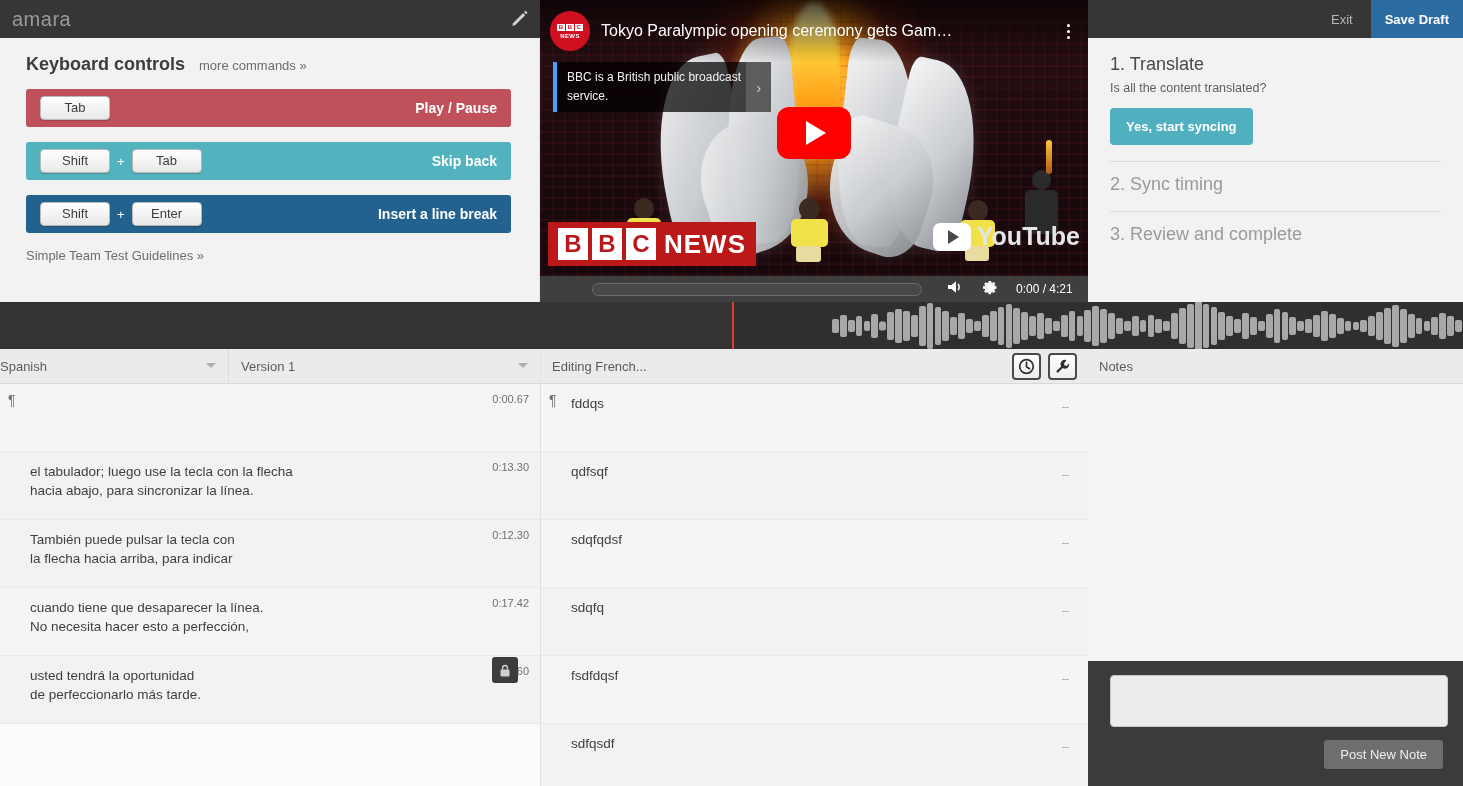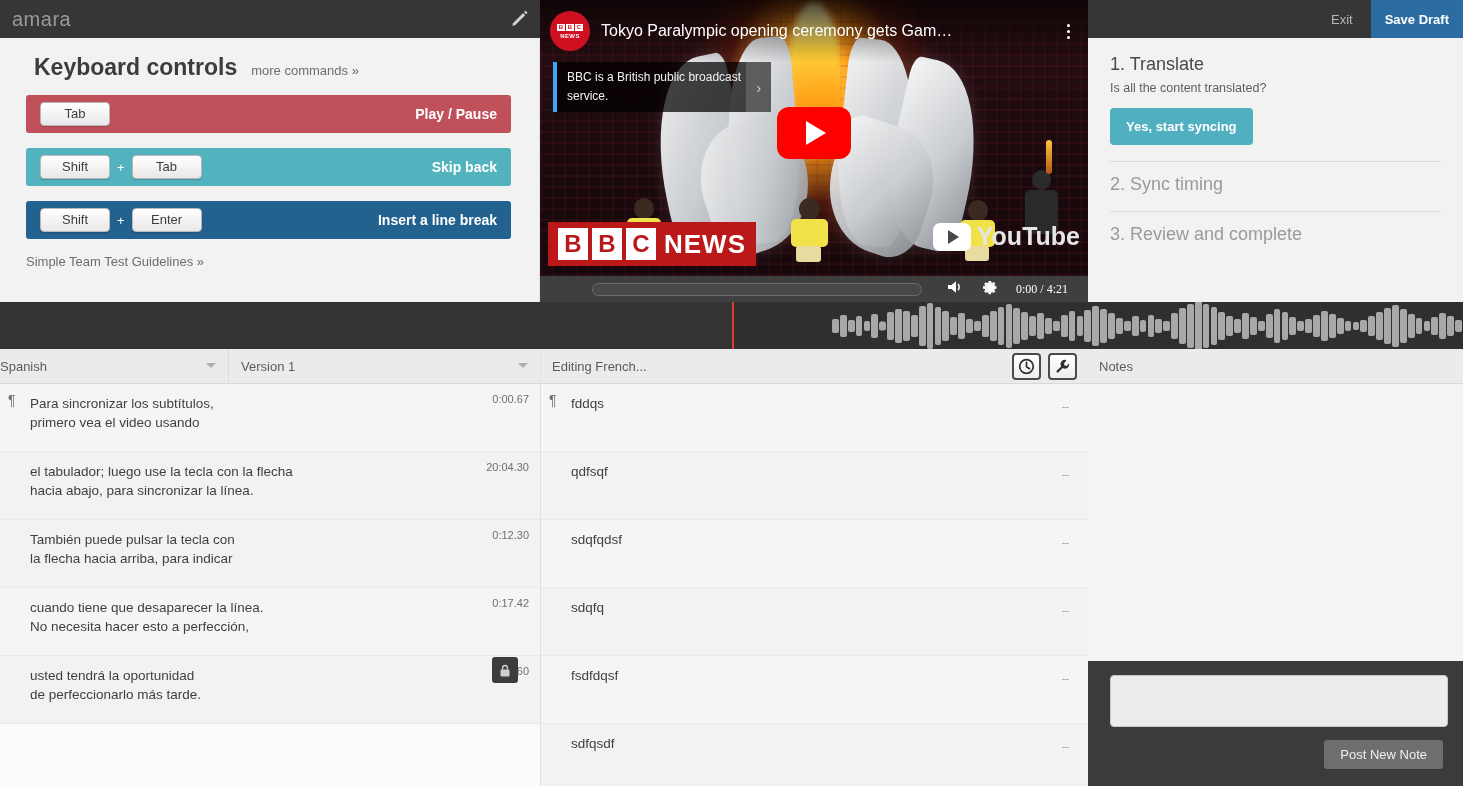--- a/index.html
+++ b/index.html
@@ -39,21 +39,21 @@
     background: #2b6ca3; cursor: pointer;
   }
 
   
   .kbd-panel {
     position: absolute; left: 0; top: 38px; width: 540px; height: 264px;
     background: #f2f2f2; padding: 16px 28px 0 26px;
     border-right: 1px solid #e2e2e2;
   }
   .kbd-head { display: flex; align-items: baseline; gap: 14px; margin-bottom: 14px; }
-  .kbd-title { font-size: 23px; font-weight: 700; color: #3c3c3c; margin-left: 8px; }
+  .kbd-title { font-size: 18px; font-weight: 700; color: #3c3c3c; }
   .kbd-more { font-size: 13px; color: #6d6d6d; cursor: pointer; }
   .kbd-row {
     display: flex; align-items: center; border-radius: 3px;
     height: 38px; margin-bottom: 15px; padding: 0 14px 0 14px;
     position: relative;
   }
   .kbd-row.red   { background: #c0515b; }
   .kbd-row.teal  { background: #52b2bd; }
   .kbd-row.blue  { background: #23628f; }
   .key {
@@ -167,21 +167,21 @@
 
   .video-controls {
     position: absolute; left: 0; top: 276px; width: 548px; height: 26px;
     background: #3f3f3f; display: flex; align-items: center; padding: 0 10px;
   }
   .vc-progress {
     flex: 0 0 auto; width: 330px; height: 13px; margin-left: 42px;
     border: 1px solid #6b6b6b; border-radius: 7px; background: #484848;
   }
   .vc-icons { display: flex; align-items: center; gap: 17px; margin-left: 24px; }
-  .vc-time { color: #ffffff; font-size: 12px; margin-left: 18px; font-family: Liberation Serif, serif; }
+  .vc-time { color: #ffffff; font-size: 12px; margin-left: 18px; }
 
   
   .timeline {
     position: absolute; left: 0; top: 302px; width: 1463px; height: 47px;
     background: #2f2f2f; overflow: hidden;
   }
   .timeline-shade {
     position: absolute; left: 0; top: 0; width: 732px; height: 47px; background: #333333;
   }
   .playhead {
@@ -522,26 +522,25 @@
           <span class="caret"></span>
         </div>
         <div class="hdr-cell hdr-ver">
           <span>Version 1</span>
           <span class="caret"></span>
         </div>
       </div>
       <div class="sub-list" id="ref-list">
           <div class="sub-row">
             <div class="para-mark">¶</div>
-            <div class="sub-text">Para sincronizar los subtítulos,<br>primero vea el video usando</div>
             <div class="sub-time">0:00.67</div>
           </div>
           <div class="sub-row alt">
             <div class="sub-text">el tabulador; luego use la tecla con la flecha<br>hacia abajo, para sincronizar la línea.</div>
-            <div class="sub-time">20:04.30</div>
+            <div class="sub-time">0:13.30</div>
           </div>
           <div class="sub-row alt">
             <div class="sub-text">También puede pulsar la tecla con<br>la flecha hacia arriba, para indicar</div>
             <div class="sub-time">0:12.30</div>
           </div>
           <div class="sub-row">
             <div class="sub-text">cuando tiene que desaparecer la línea.<br>No necesita hacer esto a perfección,</div>
             <div class="sub-time">0:17.42</div>
           </div>
           <div class="sub-row alt">

